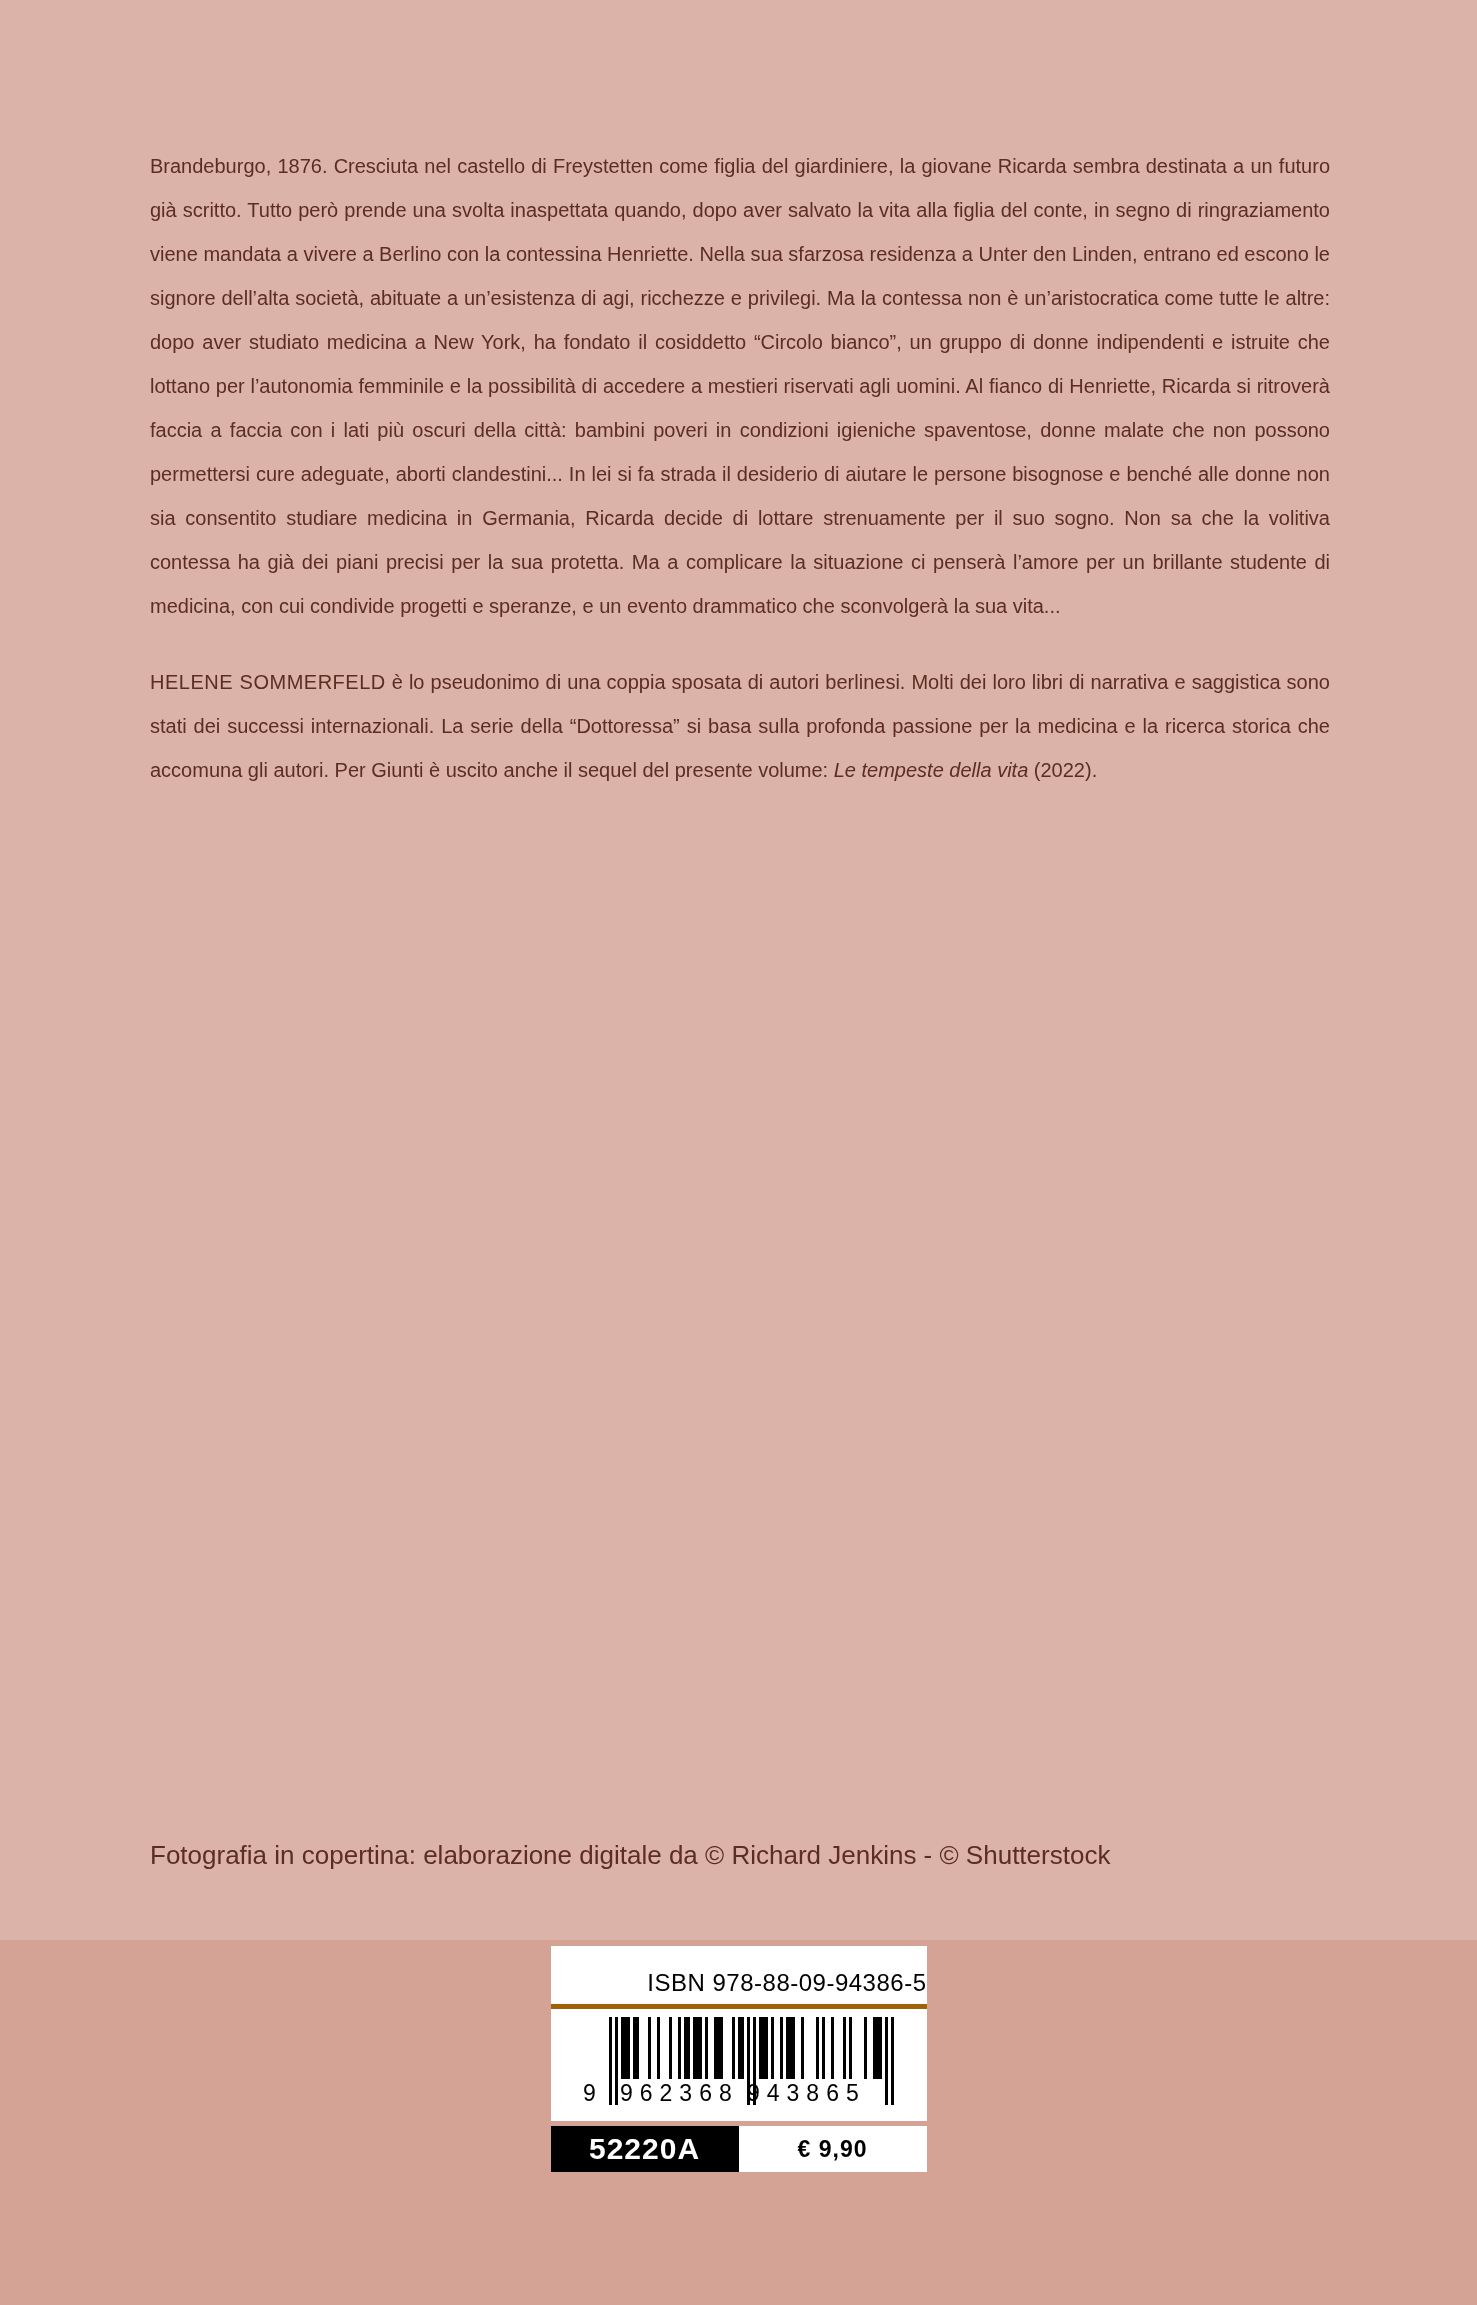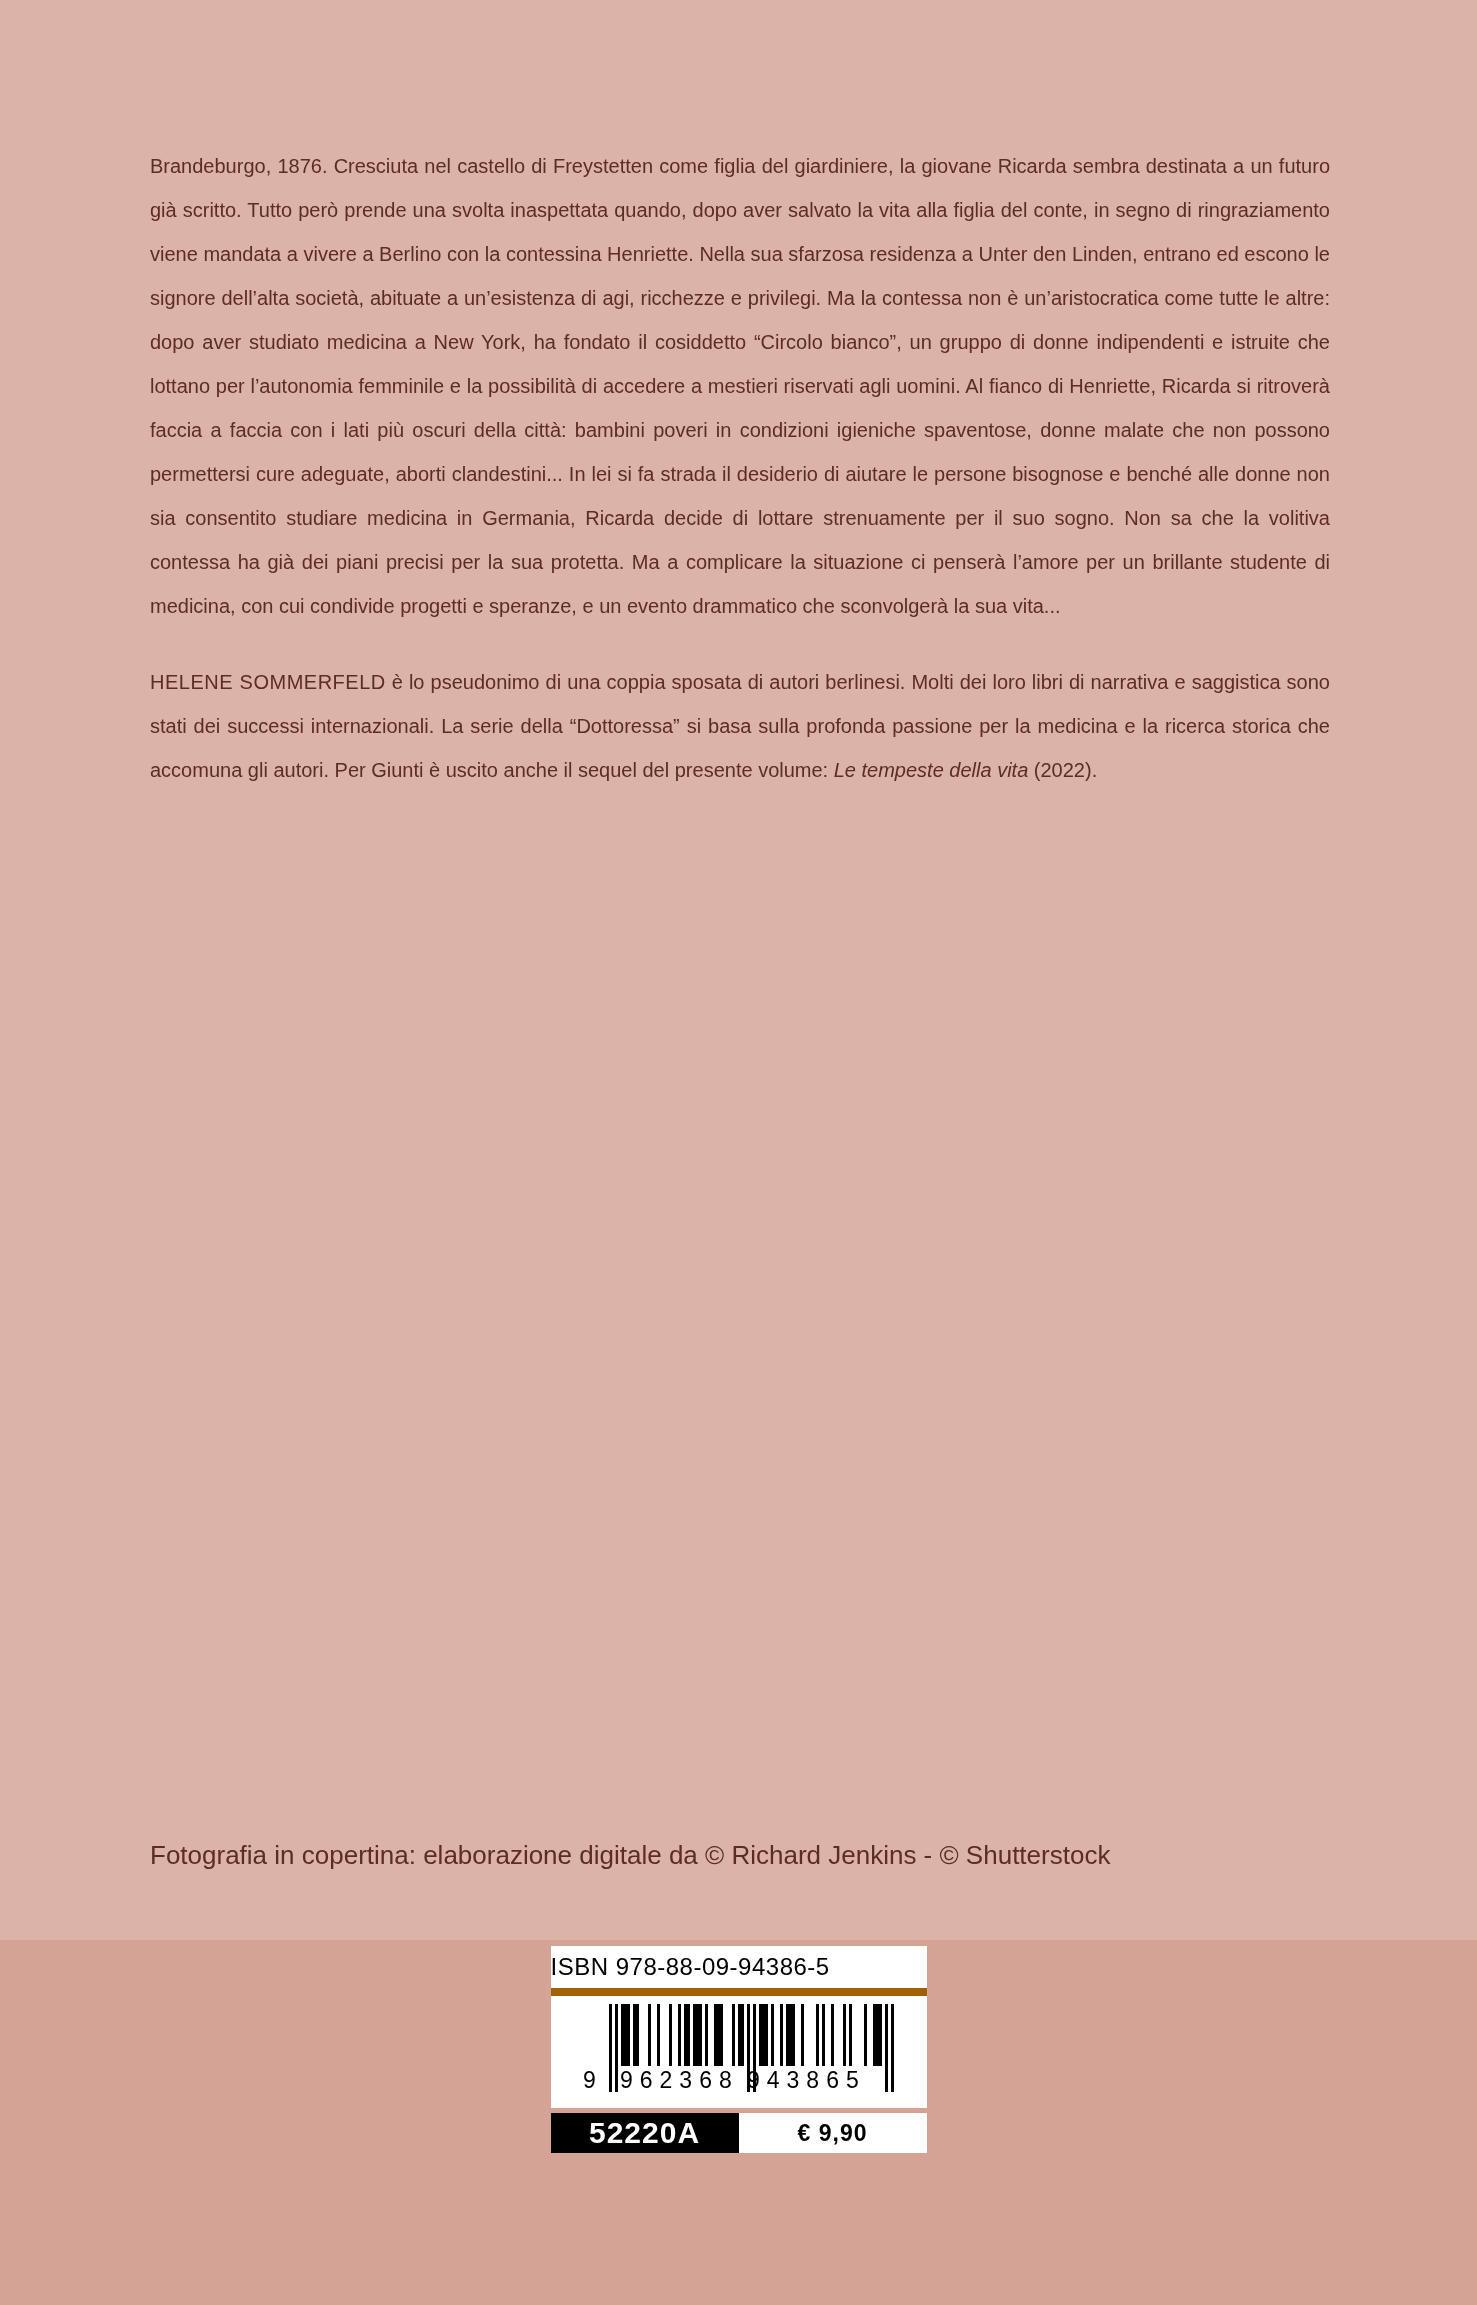--- a/index.html
+++ b/index.html
@@ -36,45 +36,45 @@
   }
   .isbn-column{
     position:absolute;top:1946px;left:50%;transform:translateX(-50%);
     width:376px;
   }
   .isbn-box{
     background:#ffffff;
     padding:6px 0 10px 0;
   }
   .isbn-label{
-    text-align:left;color:#000;
+    text-align:right;color:#000;
     font-size:24px;line-height:30px;letter-spacing:0.5px;
-    padding-bottom:6px;margin:0 0 8px 0;
-    border-bottom:8px solid #a16207;
+    padding-bottom:6px;margin:16px 0 8px 0;
+    border-bottom:5px solid #a16207;
   }
   .barcode-wrap{
     position:relative;width:311px;height:94px;margin:0 auto;
   }
   .bc-bars{
     position:absolute;left:26px;top:0;
     display:flex;align-items:flex-start;
   }
   .module{display:inline-block;width:3px;height:62px;}
   .module.bar{background:#000;}
   .module.bar.guard{height:88px;}
   .bc-digit{
     position:absolute;top:62px;color:#000;
     font-size:23px;line-height:28px;letter-spacing:7px;
     white-space:nowrap;
   }
   .bc-first{left:0;letter-spacing:0;}
   .bc-left{left:37px;}
   .bc-right{left:164px;}
   .price-row{
-    display:flex;width:376px;height:40px;margin-top:5px;
+    display:flex;width:376px;height:46px;margin-top:5px;
   }
   .code-cell{
     flex:1;background:#000;color:#fff;
     display:flex;align-items:center;justify-content:center;
     font-size:30px;font-weight:bold;letter-spacing:1px;
   }
   .price-cell{
     flex:1;background:#fff;color:#000;
     display:flex;align-items:center;justify-content:center;
     font-size:23px;font-weight:bold;letter-spacing:1px;

